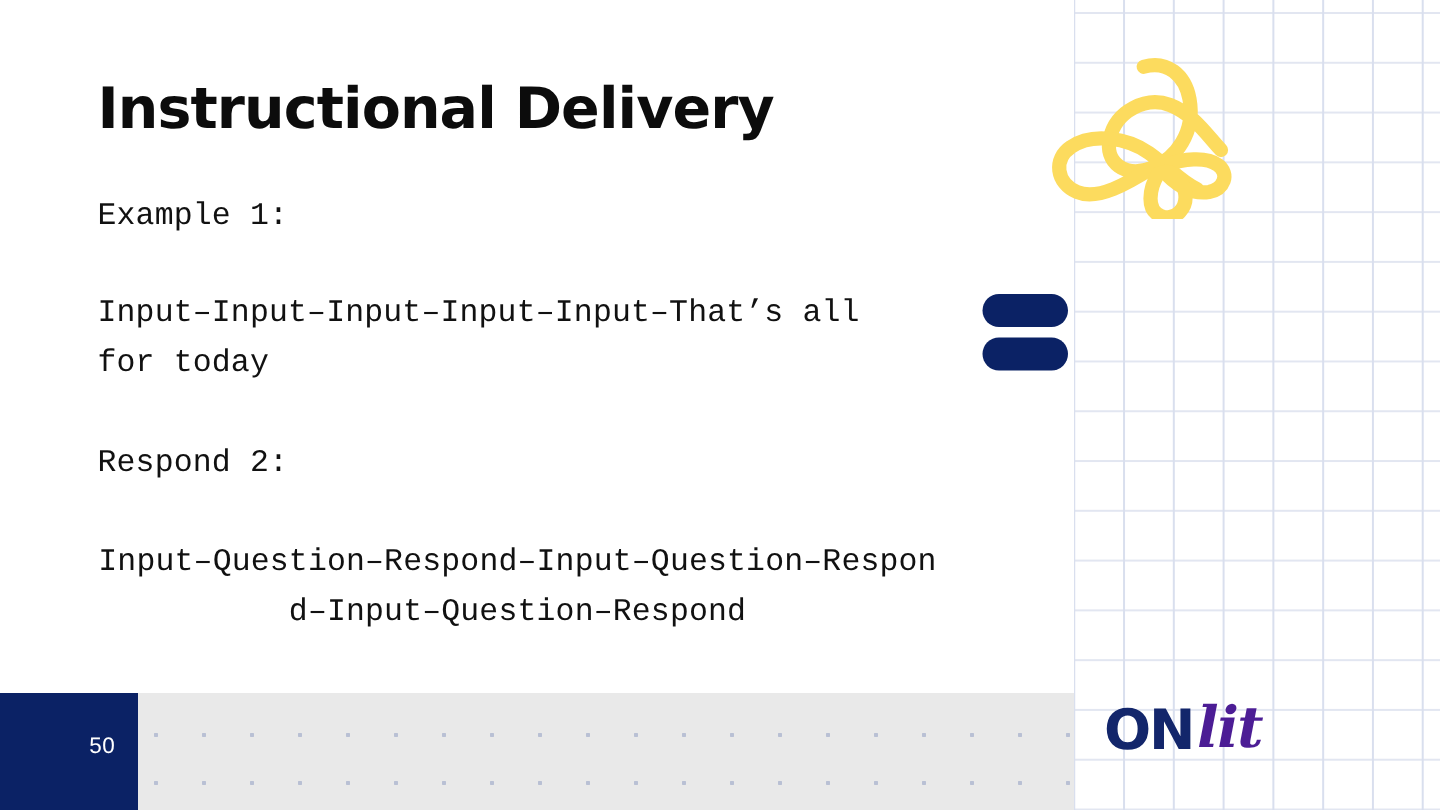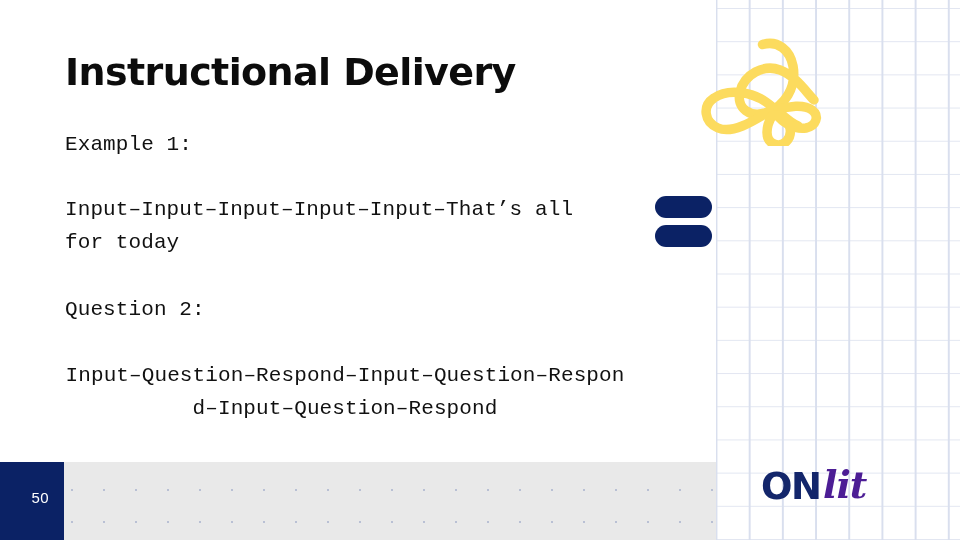--- a/index.html
+++ b/index.html
@@ -117,36 +117,37 @@
     background-position: 24px 12px;
   }
 
   .page-badge {
     position: absolute;
     left: 0;
     top: 462px;
     width: 64px;
     height: 78px;
     background: #0b2265;
+    padding-left: 28px;
   }
   .page-badge .num {
     position: absolute;
     right: 15px;
     top: 28px;
     color: #ffffff;
     font-size: 15px;
     line-height: 1;
     font-family: "Liberation Sans", sans-serif;
     letter-spacing: 0.4px;
   }
 
   
   .brand-logo {
     position: absolute;
-    left: 761px;
+    left: 736px;
     top: 466px;
     width: 130px;
     height: 48px;
   }
   .brand-logo .on {
     position: absolute;
     left: 0;
     top: 2px;
     font-family: "DejaVu Sans", sans-serif;
     font-weight: 700;
@@ -189,21 +190,21 @@
   <div class="equals-mark">
     <div class="bar top"></div>
     <div class="bar bottom"></div>
   </div>
 
   <div class="content">
     <h1 class="slide-title">Instructional Delivery</h1>
 
     <div class="body-block b1">Example 1:</div>
     <div class="body-block b2">Input–Input–Input–Input–Input–That’s all for today</div>
-    <div class="body-block b3">Question 2:</div>
+    <div class="body-block b3">Respond 2:</div>
     <div class="body-block b4 wrap-any">Input–Question–Respond–Input–Question–Respond–Input–Question–Respond</div>
   </div>
 
   <div class="footer-band"></div>
 
   <div class="page-badge">
     <span class="num">50</span>
   </div>
 
   <div class="brand-logo">

